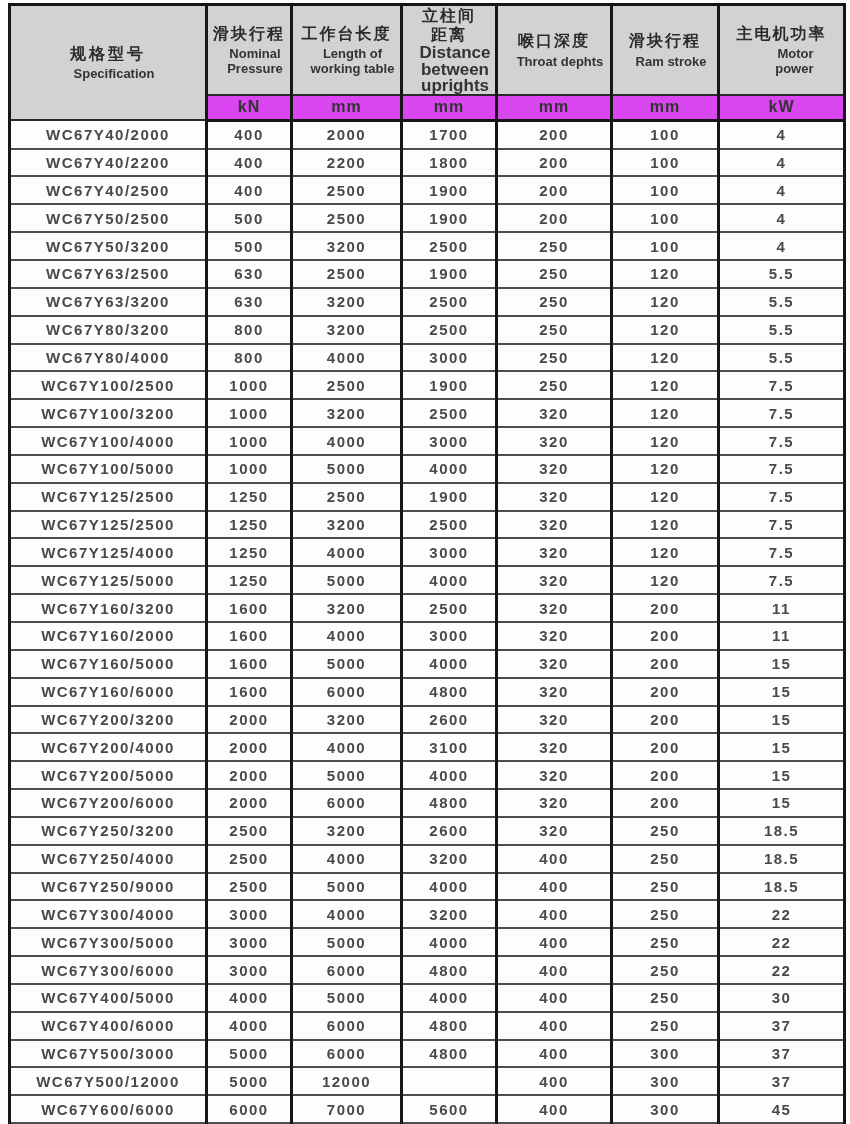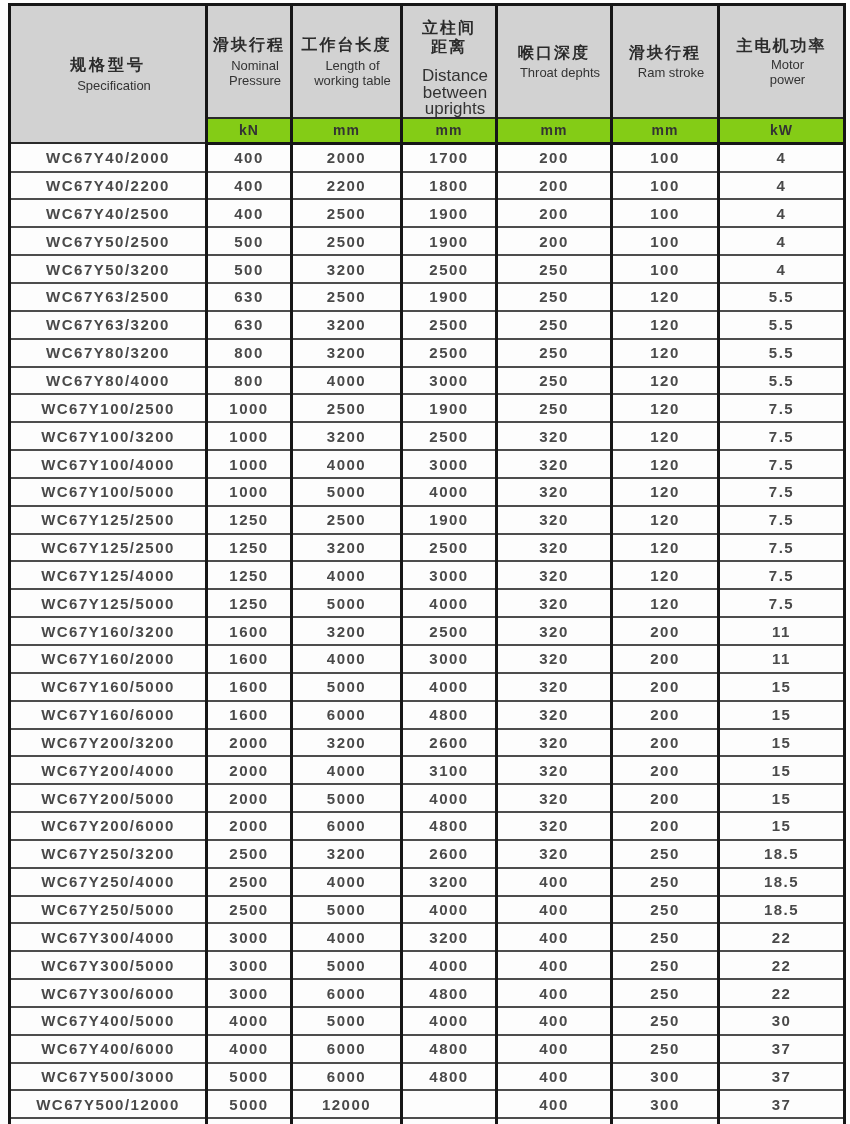--- a/index.html
+++ b/index.html
@@ -30,53 +30,53 @@
     vertical-align: middle;
     overflow: hidden;
   }
   thead tr.head-row th {
     height: 84px;
     background: #d2d2d2;
     border-bottom: 2px solid #2a2a2a;
   }
   thead tr.units-row th {
     height: 23px;
-    background: #84cc16;
+    background: #d946ef;
     border-bottom: 3px solid #161616;
-    font-size: 14px;
+    font-size: 16px;
     font-weight: 700;
     color: #333333;
     letter-spacing: 1px;
     margin-left: 34px;
   }
   thead th .zh {
     font-size: 16px;
     font-weight: 700;
     color: #2b2b2b;
     letter-spacing: 2px;
     line-height: 1.35;
   }
   thead th .en {
     font-size: 13px;
-    font-weight: 400;
+    font-weight: 700;
     color: #333333;
     line-height: 1.15;
     margin-top: 3px;
     padding-left: 12px;
   }
   
   th.c0 .zh { letter-spacing: 3px; }
-  th.c3 .zh { max-width: 58px; margin: 12px auto; line-height: 1.2; }
+  th.c3 .zh { max-width: 58px; margin: 0 auto; line-height: 1.2; }
   th.c3 .en {
     font-size: 17px;
     line-height: 0.95;
     letter-spacing: 0;
     margin-top: 1px;
   }
-  th.c6 .en { max-width: 52px; margin: 2px auto 0; }
+  th.c6 .en { max-width: 52px; margin: 2px auto 0; text-align: right; }
   tbody td {
     height: 25.85px;
     background: #fdfdfd;
     border-top: 2px solid #4d4d4d;
     font-size: 15px;
     font-weight: 700;
     color: #494949;
     letter-spacing: 1.5px;
     white-space: nowrap;
   }
@@ -401,21 +401,21 @@
     <td>WC67Y250/4000</td>
     <td>2500</td>
     <td>4000</td>
     <td>3200</td>
     <td>400</td>
     <td>250</td>
     <td>18.5</td>
   </tr>
 
   <tr>
-    <td>WC67Y250/5000</td>
+    <td>WC67Y250/9000</td>
     <td>2500</td>
     <td>5000</td>
     <td>4000</td>
     <td>400</td>
     <td>250</td>
     <td>18.5</td>
   </tr>
 
   <tr>
     <td>WC67Y300/4000</td>

